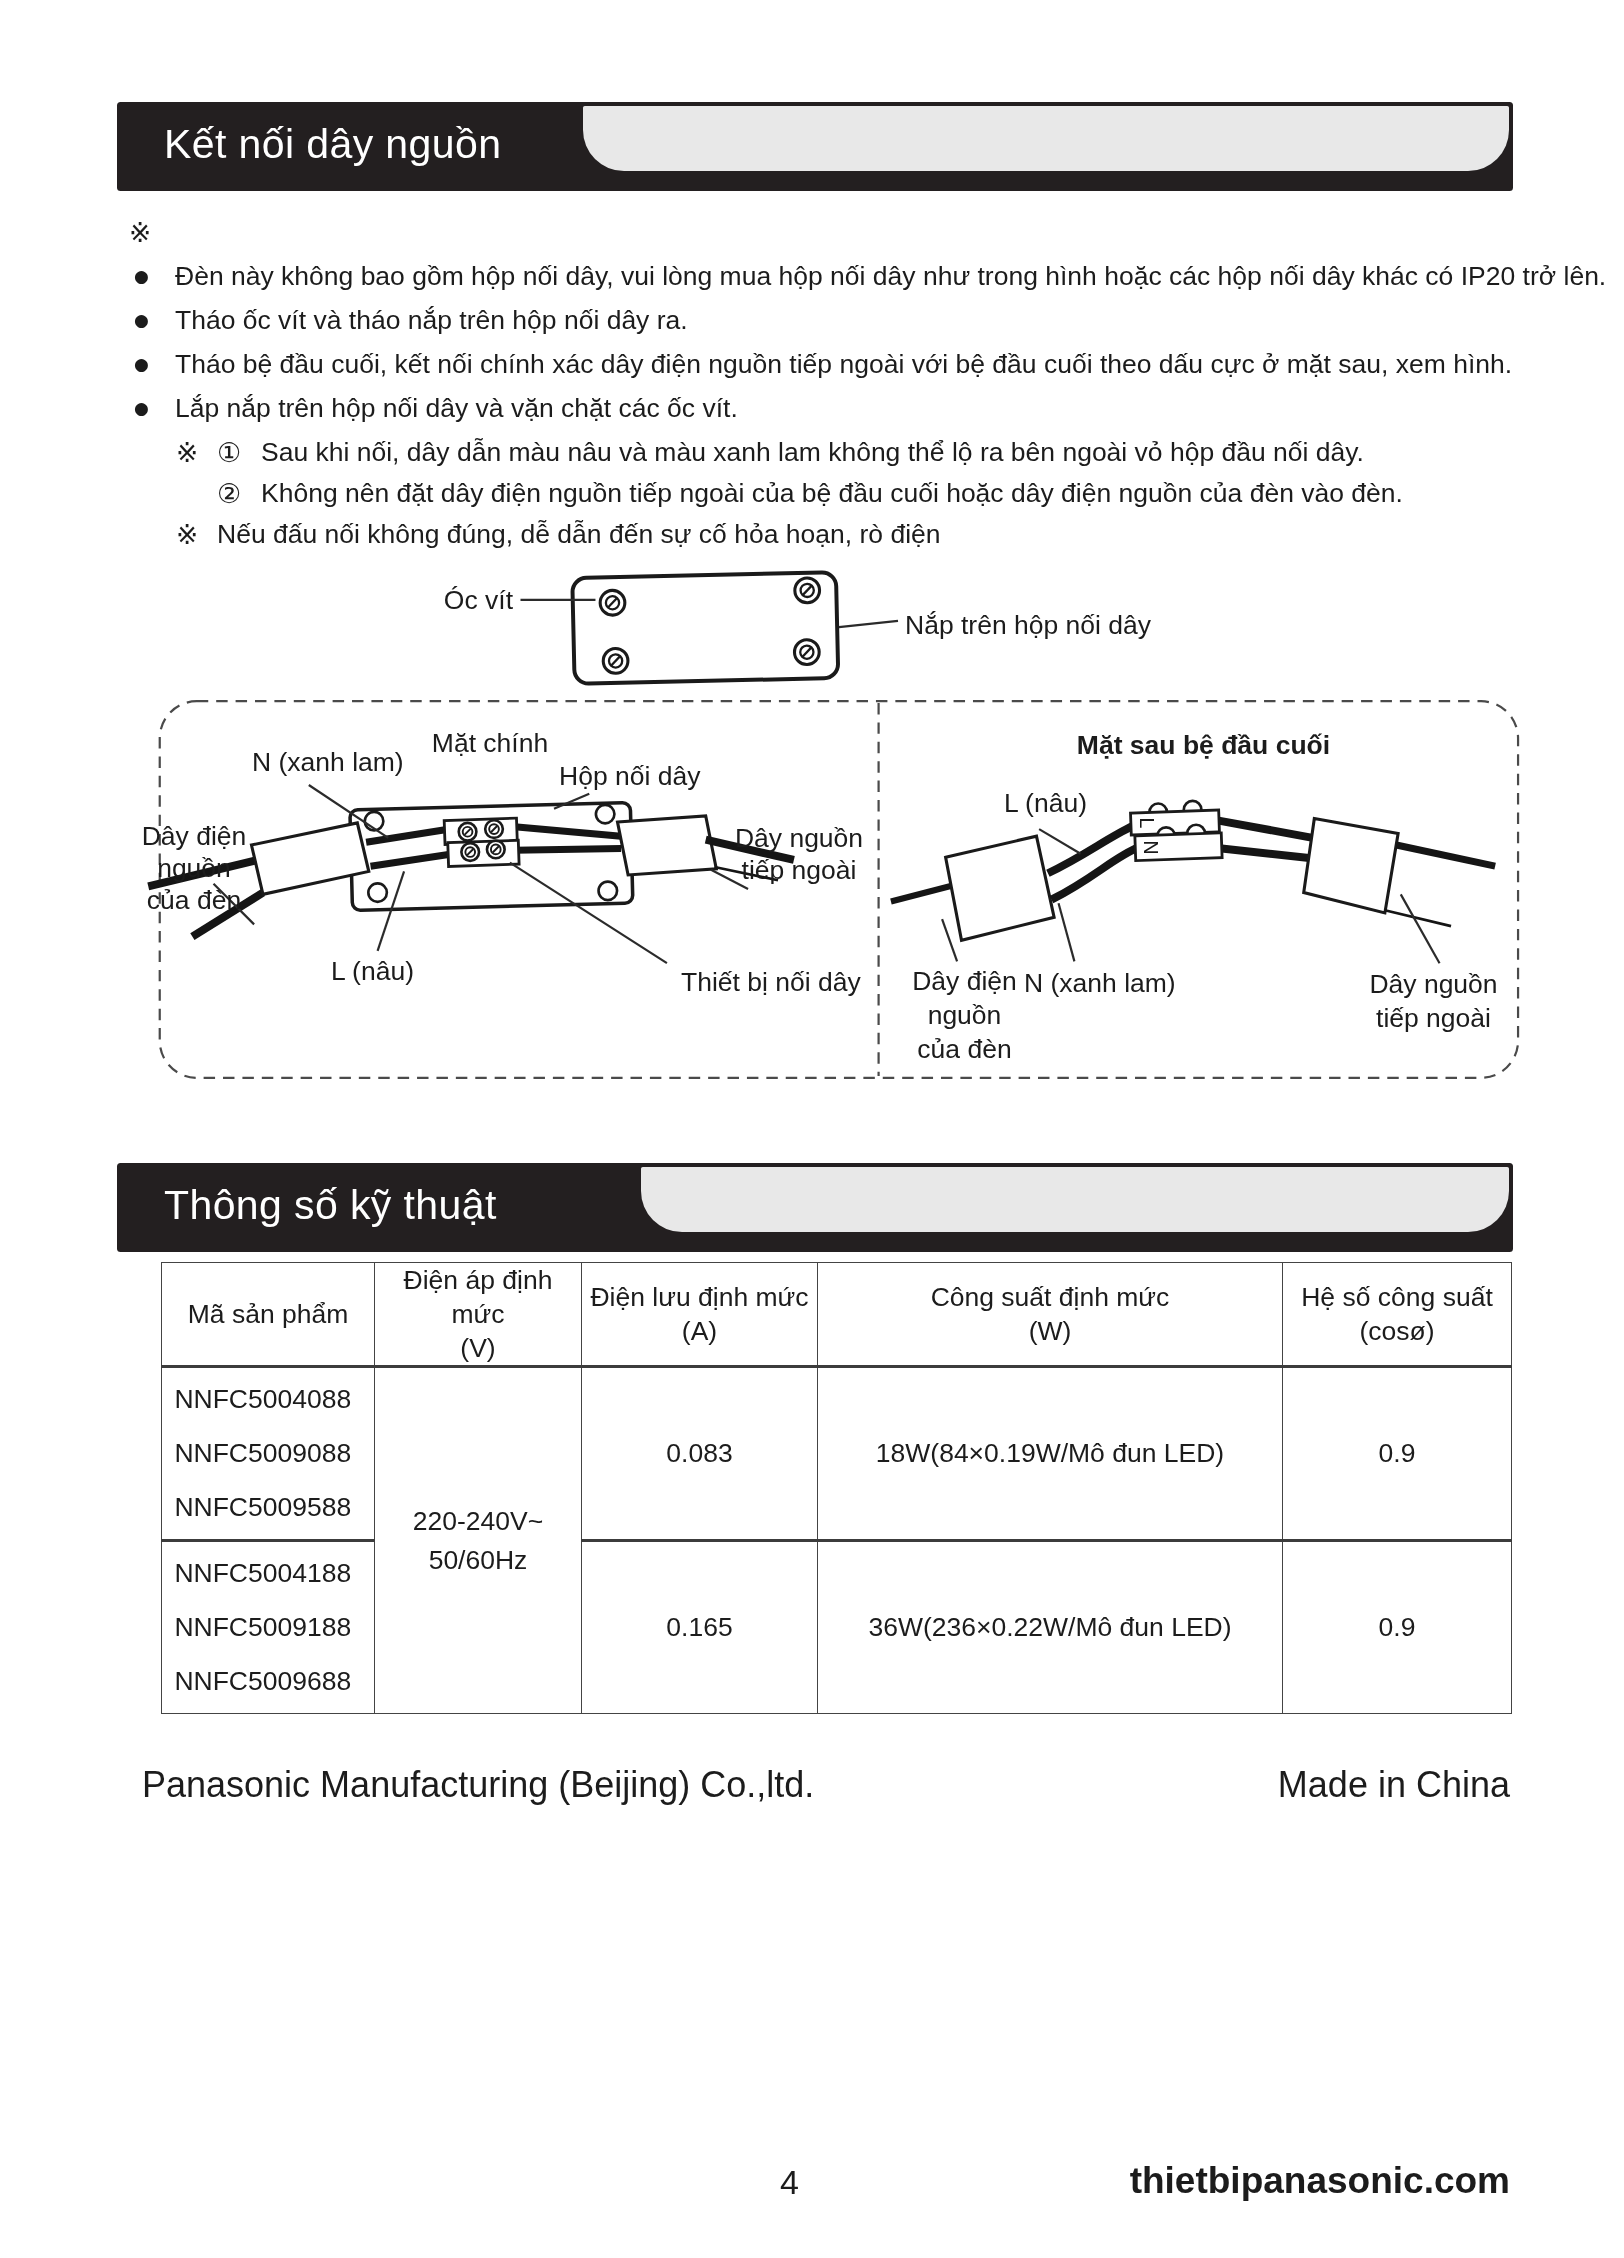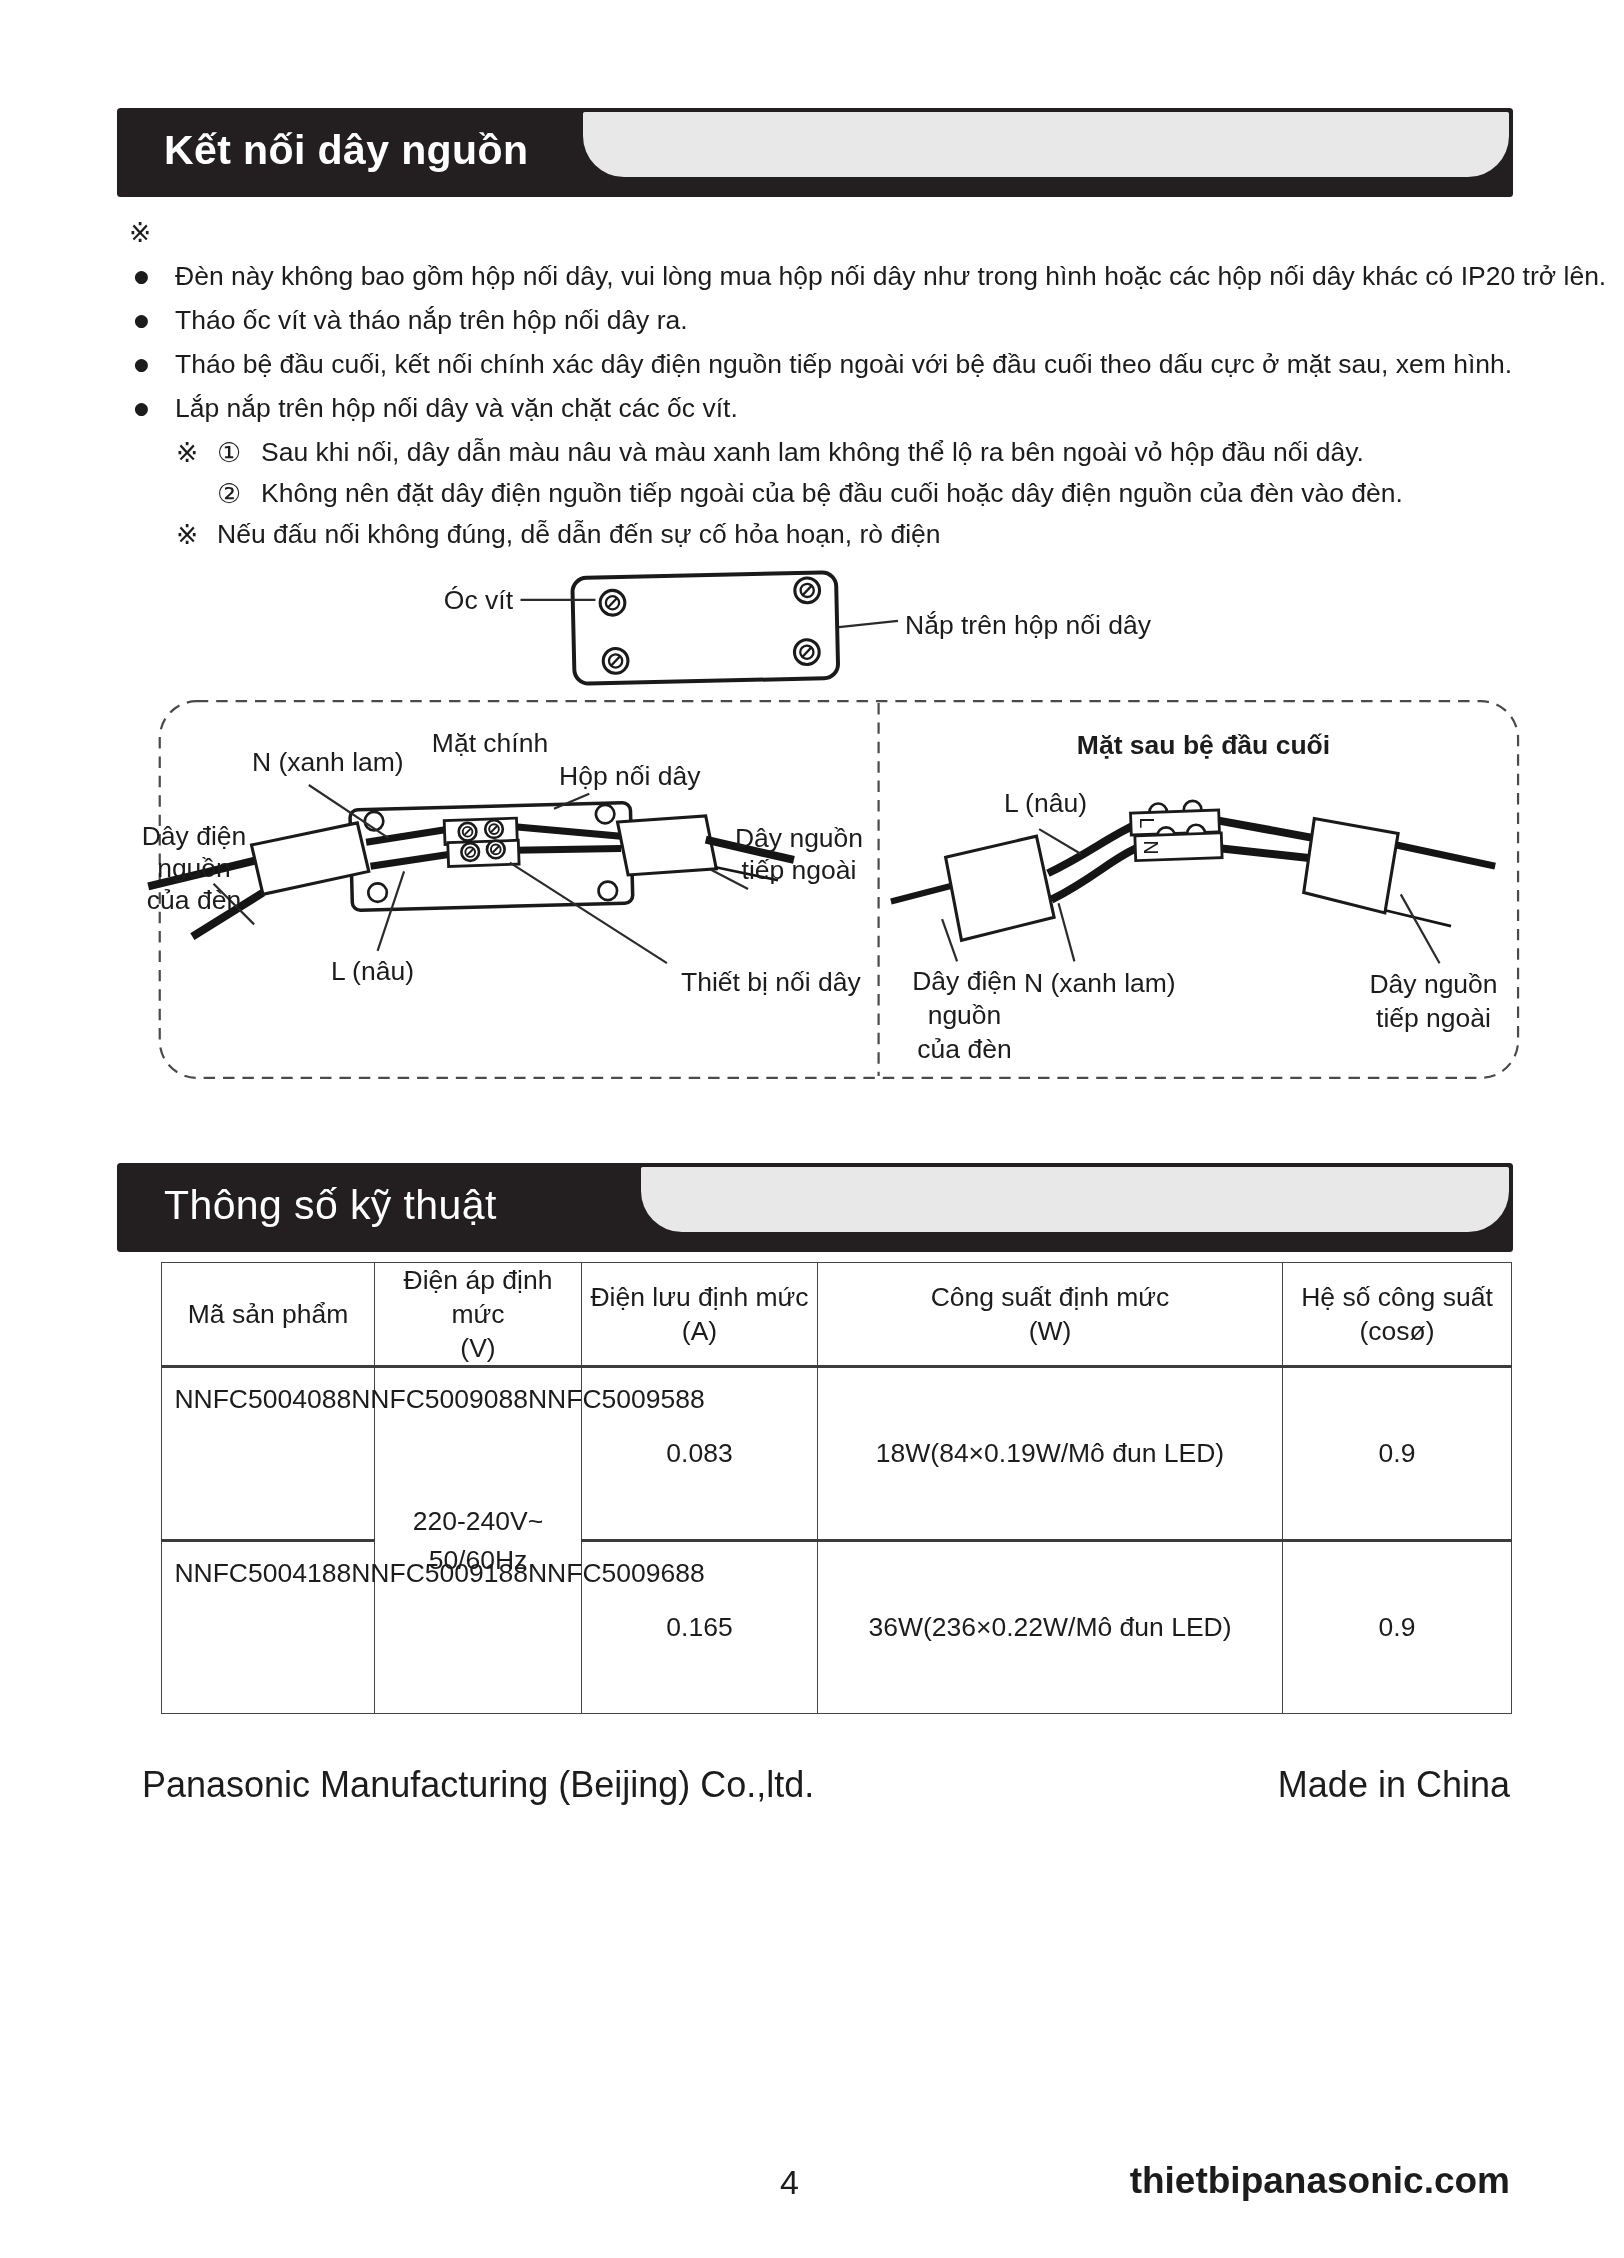--- a/index.html
+++ b/index.html
@@ -31,35 +31,35 @@
   .dlabel.right{text-align:right;}
   
   .spec-table{position:absolute;left:161px;top:1262px;width:1350px;border-collapse:collapse;
               table-layout:fixed;font-size:26.5px;color:#1c1c1c;}
   .spec-table th,.spec-table td{border:1.8px solid #444;font-weight:normal;padding:0;}
   .spec-table thead th{height:79px;text-align:center;white-space:pre-line;line-height:34px;
                        border-bottom:3.5px solid #3c3c3c;}
   .spec-table td{text-align:center;vertical-align:middle;}
   .spec-table tr.grp{height:171px;}
   .spec-table tr.grp2 td{border-top:3.5px solid #3c3c3c;}
-  .models{display:flex;flex-direction:row;justify-content:space-between;
+  .models{display:flex;flex-direction:column;justify-content:space-between;
           align-items:flex-start;height:139px;padding:16px 0 16px 12.4px;text-align:left;}
   .voltcell{white-space:pre-line;line-height:39px;}
   
   .mfg-row{position:absolute;left:142px;top:1764px;width:1368px;display:flex;
            justify-content:space-between;font-size:36px;}
   .pageno{position:absolute;left:0;top:2163px;width:1579px;text-align:center;font-size:34px;}
   .site{position:absolute;right:114px;top:2160px;font-size:37px;font-weight:bold;letter-spacing:0;}
 </style>
 </head>
 <body>
 
 <div class="page">
 
-  <div class="band" style="top:108px;font-weight:bold;">
+  <div class="band" style="top:102px;">
     <div class="gray" style="left:466px;"></div>
     <span class="title">Kết nối dây nguồn</span>
   </div>
 
   <div class="notes">
     <div class="note main">
         <span class="mk">※</span>
       </div>
     <div class="note bullet">
         <span class="mk dot">●</span>

